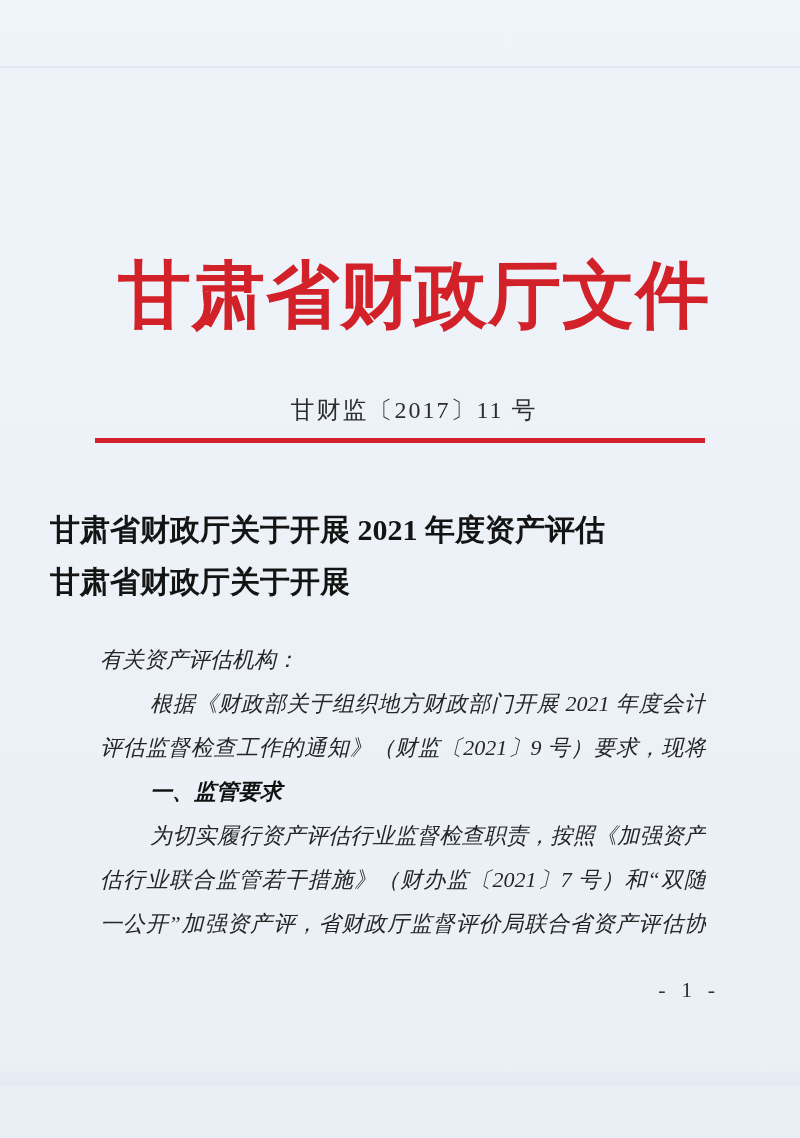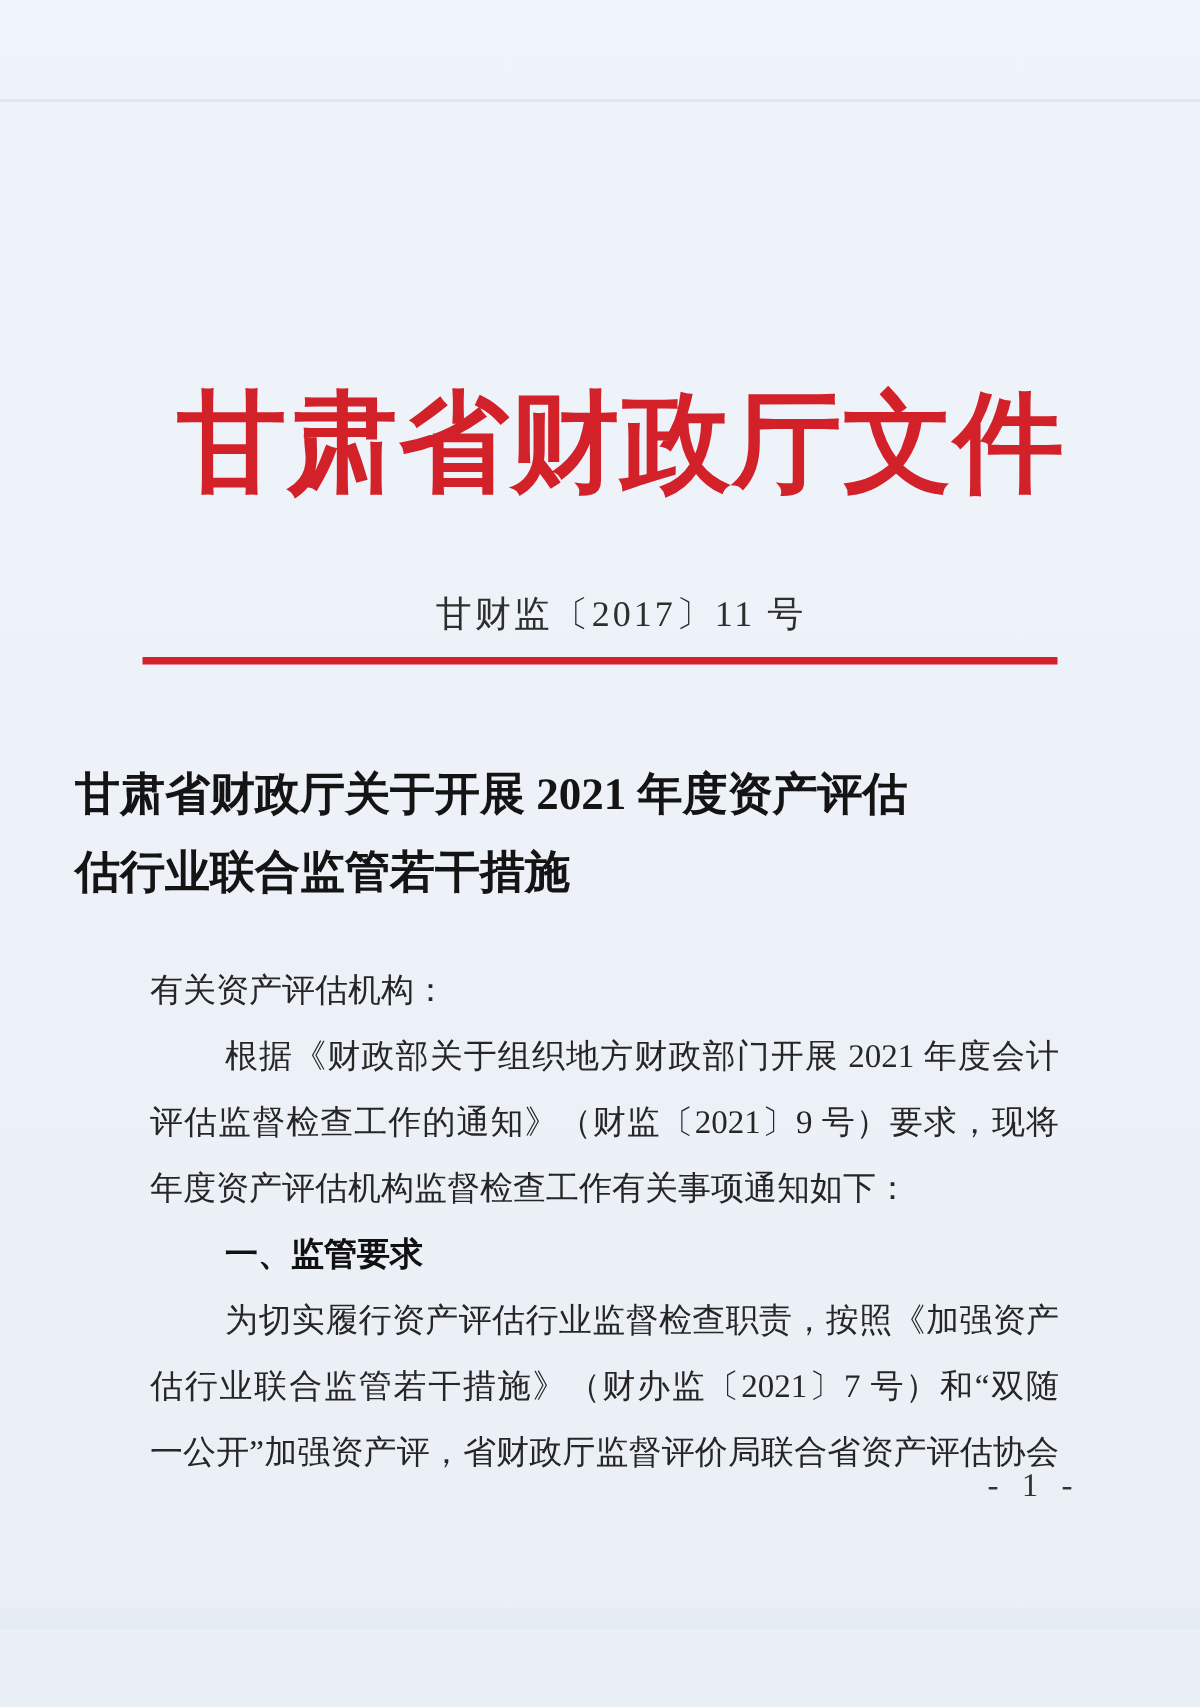--- a/index.html
+++ b/index.html
@@ -69,20 +69,21 @@
     top: 638px; left: 100px;
     width: 606px;
     font-size: 22px;
     color: #262626;
   }
   .bodyline {
     height: 44px;
     line-height: 44px;
     overflow: hidden;
     white-space: nowrap;
+    font-style: italic;
   }
   .indent { padding-left: 50px; }
   .just {
     text-align: justify;
     text-align-last: justify;
     text-justify: inter-ideograph;
     white-space: normal;
   }
   .section-heading {
     font-family: "Liberation Sans", "DejaVu Sans", sans-serif;
@@ -108,28 +109,27 @@
   <div class="scan-line-top"></div>
 
   <div class="agency-header">甘肃省财政厅文件</div>
 
   <div class="doc-number">甘财监〔2017〕11 号</div>
 
   <div class="red-rule"></div>
 
   <div class="doc-title">
     <div>甘肃省财政厅关于开展 2021 年度资产评估</div>
-    <div>估行业联合监管若干措施</div>
+    <div>甘肃省财政厅关于开展</div>
   </div>
 
   <div class="body-text">
     <div class="bodyline">有关资产评估机构：</div>
     <div class="bodyline indent just">根据《财政部关于组织地方财政部门开展 2021 年度会计和</div>
     <div class="bodyline just">评估监督检查工作的通知》（财监〔2021〕9 号）要求，现将 2021</div>
-    <div class="bodyline">年度资产评估机构监督检查工作有关事项通知如下：</div>
     <div class="bodyline indent section-heading">一、监管要求</div>
     <div class="bodyline indent just">为切实履行资产评估行业监督检查职责，按照《加强资产评</div>
     <div class="bodyline just">估行业联合监管若干措施》（财办监〔2021〕7 号）和“双随机、</div>
     <div class="bodyline just">一公开”加强资产评，省财政厅监督评价局联合省资产评估协会通</div>
   </div>
 
   <div class="page-number">- 1 -</div>
 
   <div class="scan-band-bottom"></div>
 

